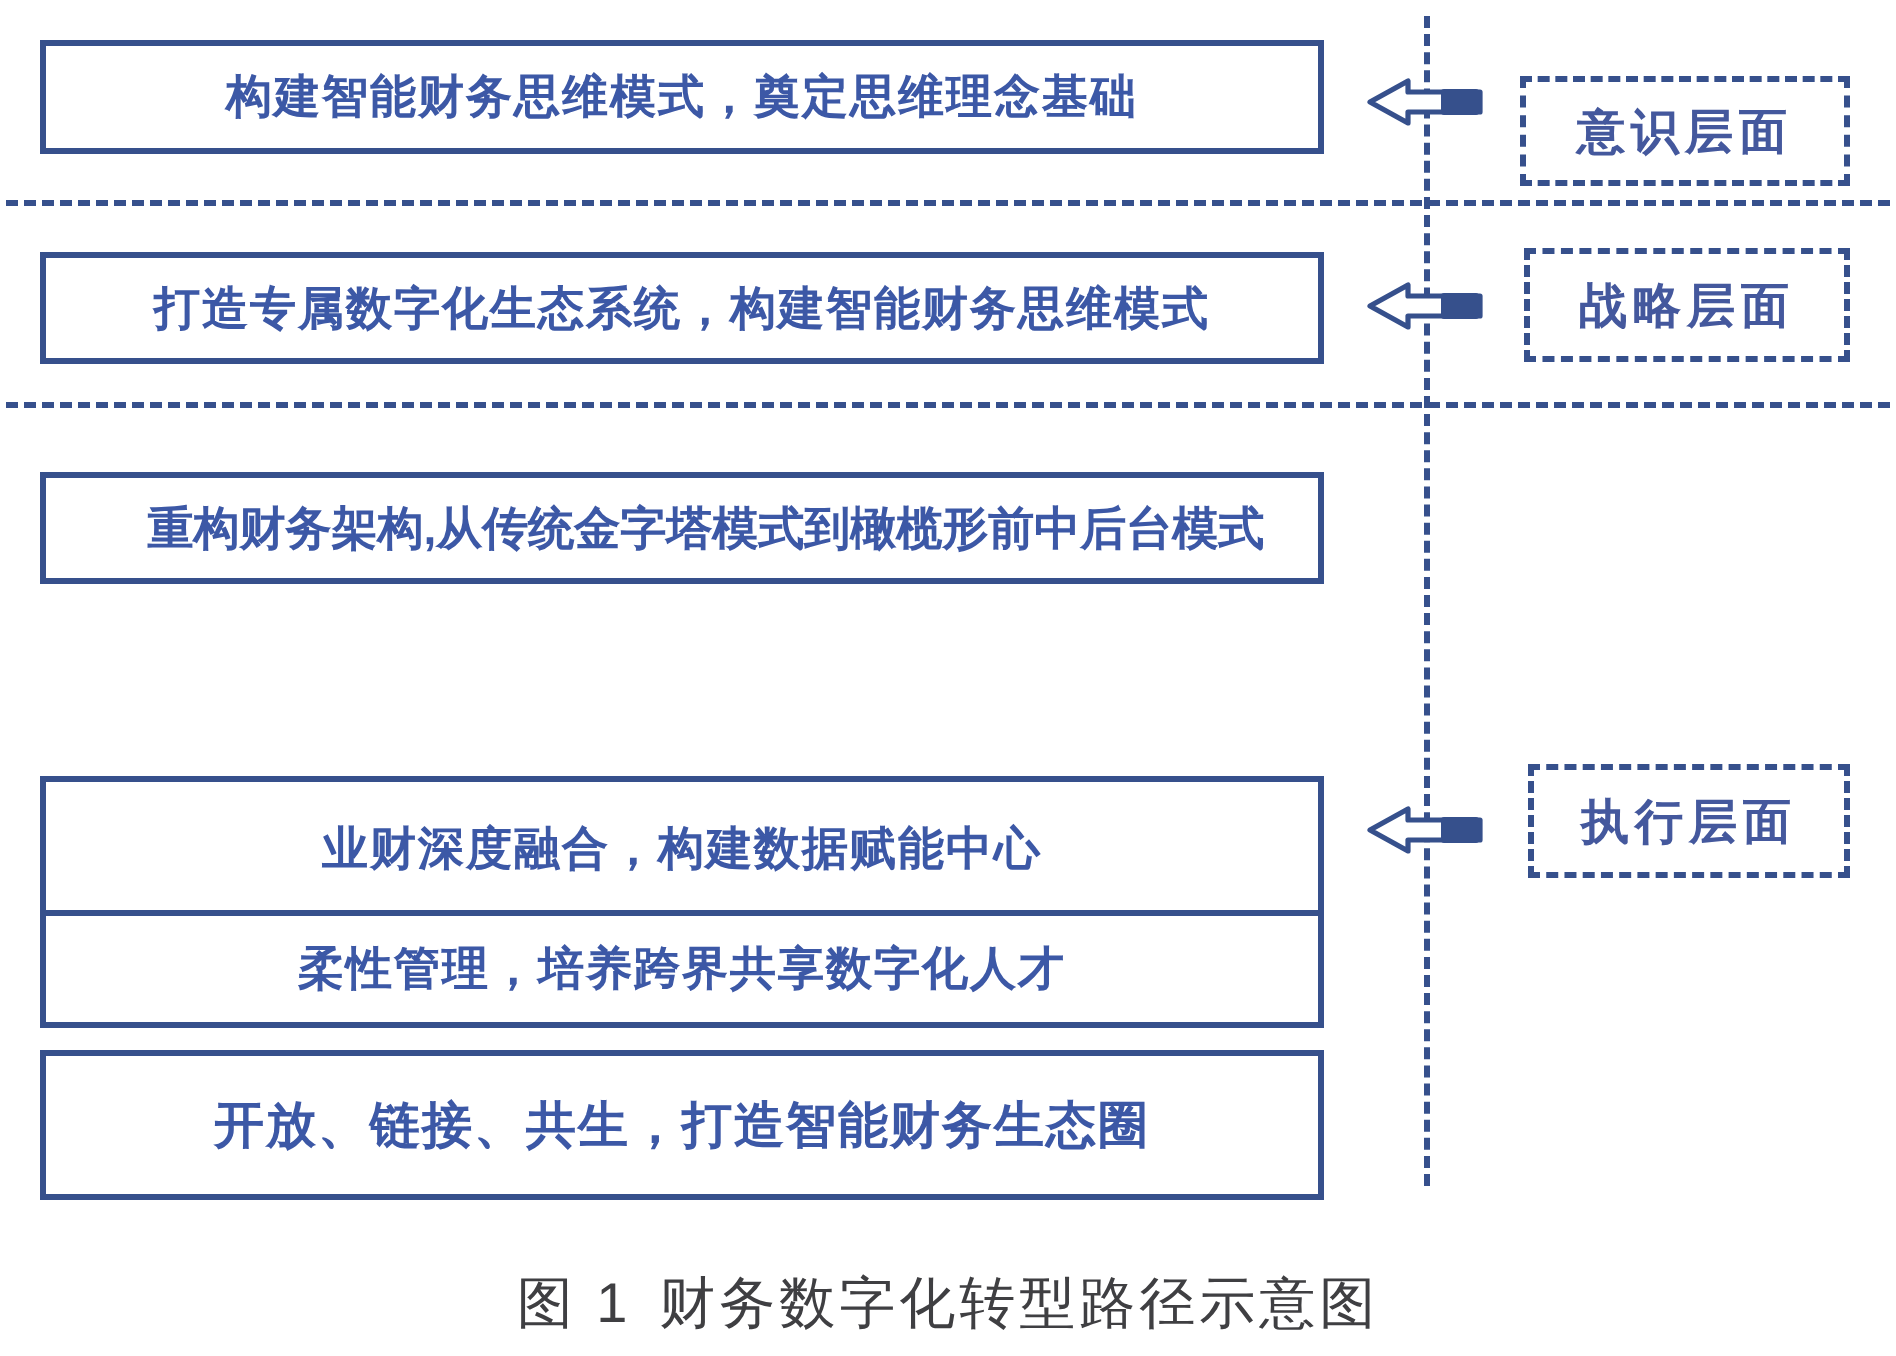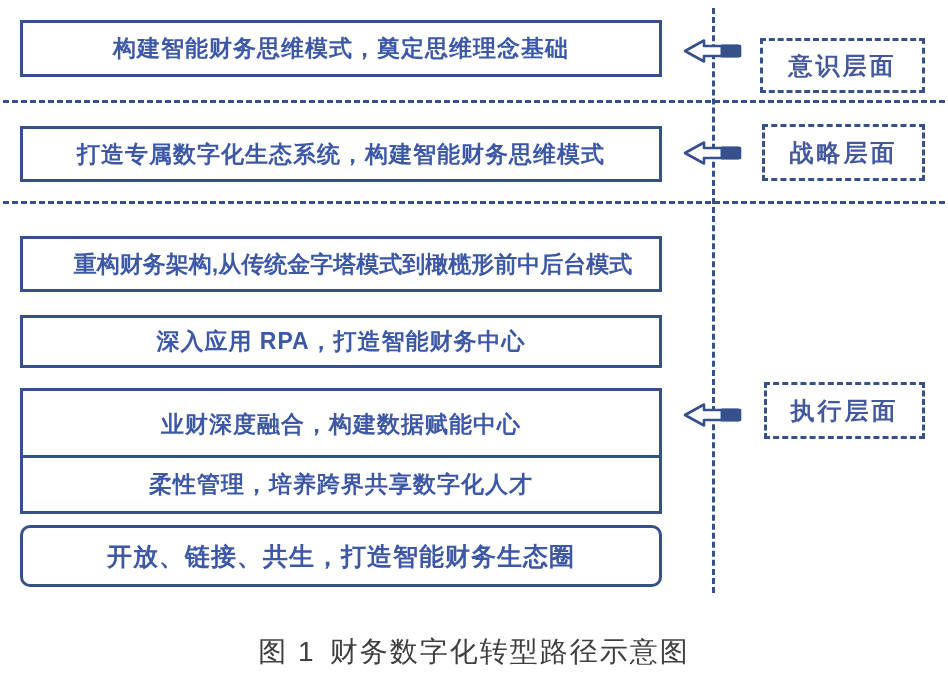--- a/index.html
+++ b/index.html
@@ -94,24 +94,23 @@
   <div class="flow-box" style="top:126px;height:56px;">打造专属数字化生态系统，构建智能财务思维模式</div>
   <div class="arrow" style="left:683px;top:140px;">
     <svg width="60" height="26" viewBox="0 0 60 26">
       <path d="M2 13 L21 2.5 L21 8 L57 8 L57 18 L21 18 L21 23.5 Z" fill="#ffffff" stroke="#36508c" stroke-width="2.6" stroke-linejoin="round"></path>
       <rect x="37.5" y="6.5" width="19" height="13" rx="1.5" fill="#36508c"></rect>
     </svg>
   </div>
   <div class="layer-label" style="left:762px;top:124px;width:163px;height:57px;text-align:center;">战略层面</div>
 
   <div class="flow-box" style="top:236px;height:56px;letter-spacing:0;padding-left:24px;">重构财务架构,从传统金字塔模式到橄榄形前中后台模式</div>
-  <div class="flow-box" style="top:315px;height:53px;">深入应用 RPA，打造智能财务中心</div>
   <div class="flow-box" style="top:388px;height:72px;">业财深度融合，构建数据赋能中心</div>
   <div class="flow-box" style="top:455px;height:59px;">柔性管理，培养跨界共享数字化人才</div>
-  <div class="flow-box" style="top:525px;height:62px;font-size:25px;border-radius:10px;">开放、链接、共生，打造智能财务生态圈</div>
+  <div class="flow-box" style="top:525px;height:75px;font-size:25px;">开放、链接、共生，打造智能财务生态圈</div>
   <div class="arrow" style="left:683px;top:402px;">
     <svg width="60" height="26" viewBox="0 0 60 26">
       <path d="M2 13 L21 2.5 L21 8 L57 8 L57 18 L21 18 L21 23.5 Z" fill="#ffffff" stroke="#36508c" stroke-width="2.6" stroke-linejoin="round"></path>
       <rect x="37.5" y="6.5" width="19" height="13" rx="1.5" fill="#36508c"></rect>
     </svg>
   </div>
   <div class="layer-label" style="left:764px;top:382px;width:161px;height:57px;">执行层面</div>
 
   <div class="caption">
     <span class="num">图 1</span><span>财务数字化转型路径示意图</span>

